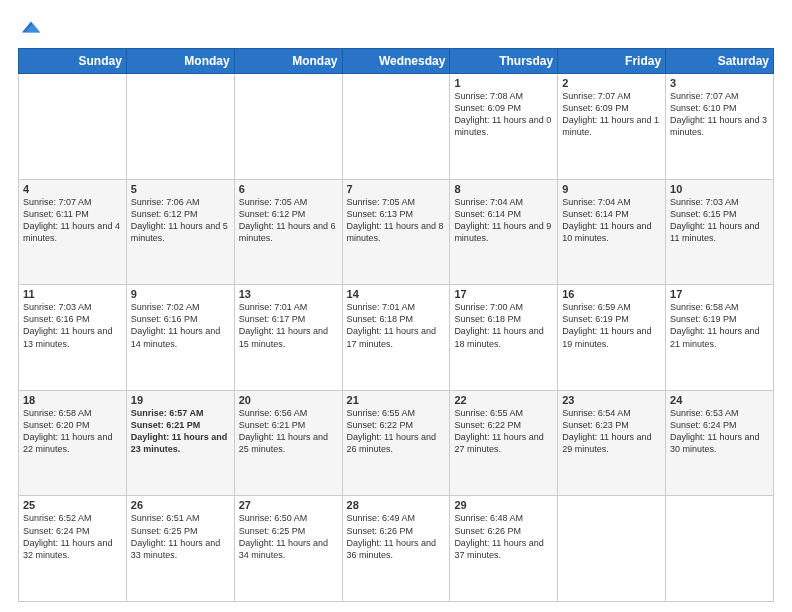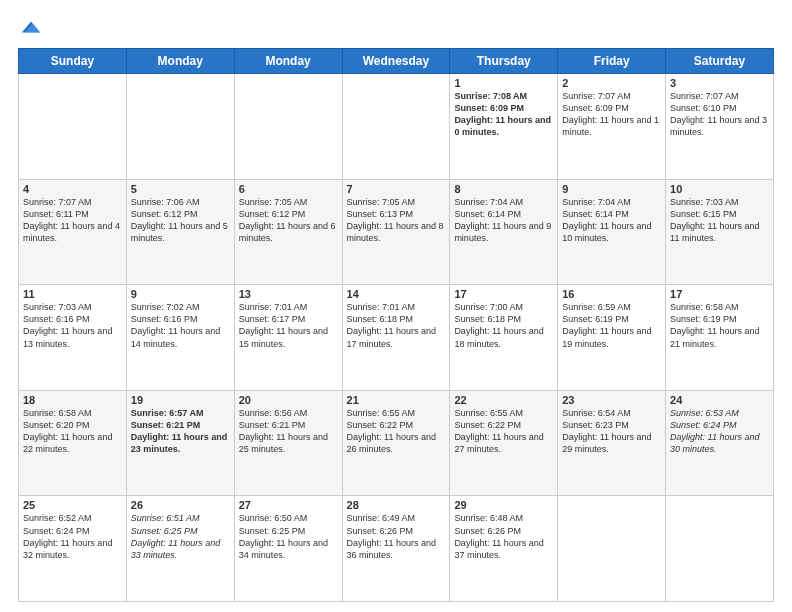--- a/index.html
+++ b/index.html
@@ -64,21 +64,21 @@
       border-collapse: collapse;
       width: 100%;
       table-layout: fixed;
     }
     .calendar th {
       background-color: #2a74c8;
       color: #fff;
       font-size: 12px;
       font-weight: bold;
       padding: 5px 4px;
-      text-align: center;
+      text-align: right;
       border: 1px solid #1a5ea8;
     }
     .calendar td {
       border: 1px solid #ccc;
       vertical-align: top;
       padding: 3px 4px;
       font-size: 9.5px;
       color: #333;
       width: calc(100% / 7);
       height: 86px;
@@ -143,21 +143,21 @@
         </tr>
     </thead>
     <tbody id="calendar-body">
     <tr class="row-white">
           <td class="empty-cell"></td>
           <td class="empty-cell"></td>
           <td class="empty-cell"></td>
           <td class="empty-cell"></td>
           <td>
             <span class="day-num">1</span>
-            <div class="day-info" style="white-space: pre-line; font-weight: bold;">Sunrise: 7:08 AM
+            <div class="day-info" style="white-space: pre-line;">Sunrise: 7:08 AM
 Sunset: 6:09 PM
 Daylight: 11 hours and 0 minutes.</div>
           </td>
           <td>
             <span class="day-num">2</span>
             <div class="day-info" style="white-space: pre-line;">Sunrise: 7:07 AM
 Sunset: 6:09 PM
 Daylight: 11 hours and 1 minute.</div>
           </td>
           <td>
@@ -287,35 +287,35 @@
 Daylight: 11 hours and 27 minutes.</div>
           </td>
           <td>
             <span class="day-num">23</span>
             <div class="day-info" style="white-space: pre-line;">Sunrise: 6:54 AM
 Sunset: 6:23 PM
 Daylight: 11 hours and 29 minutes.</div>
           </td>
           <td>
             <span class="day-num">24</span>
-            <div class="day-info" style="white-space: pre-line; font-style: italic;">Sunrise: 6:53 AM
+            <div class="day-info" style="white-space: pre-line;">Sunrise: 6:53 AM
 Sunset: 6:24 PM
 Daylight: 11 hours and 30 minutes.</div>
           </td>
         </tr>
         <tr class="row-white">
           <td>
             <span class="day-num">25</span>
             <div class="day-info" style="white-space: pre-line;">Sunrise: 6:52 AM
 Sunset: 6:24 PM
 Daylight: 11 hours and 32 minutes.</div>
           </td>
           <td>
             <span class="day-num">26</span>
-            <div class="day-info" style="white-space: pre-line; font-style: italic;">Sunrise: 6:51 AM
+            <div class="day-info" style="white-space: pre-line;">Sunrise: 6:51 AM
 Sunset: 6:25 PM
 Daylight: 11 hours and 33 minutes.</div>
           </td>
           <td>
             <span class="day-num">27</span>
             <div class="day-info" style="white-space: pre-line;">Sunrise: 6:50 AM
 Sunset: 6:25 PM
 Daylight: 11 hours and 34 minutes.</div>
           </td>
           <td>

